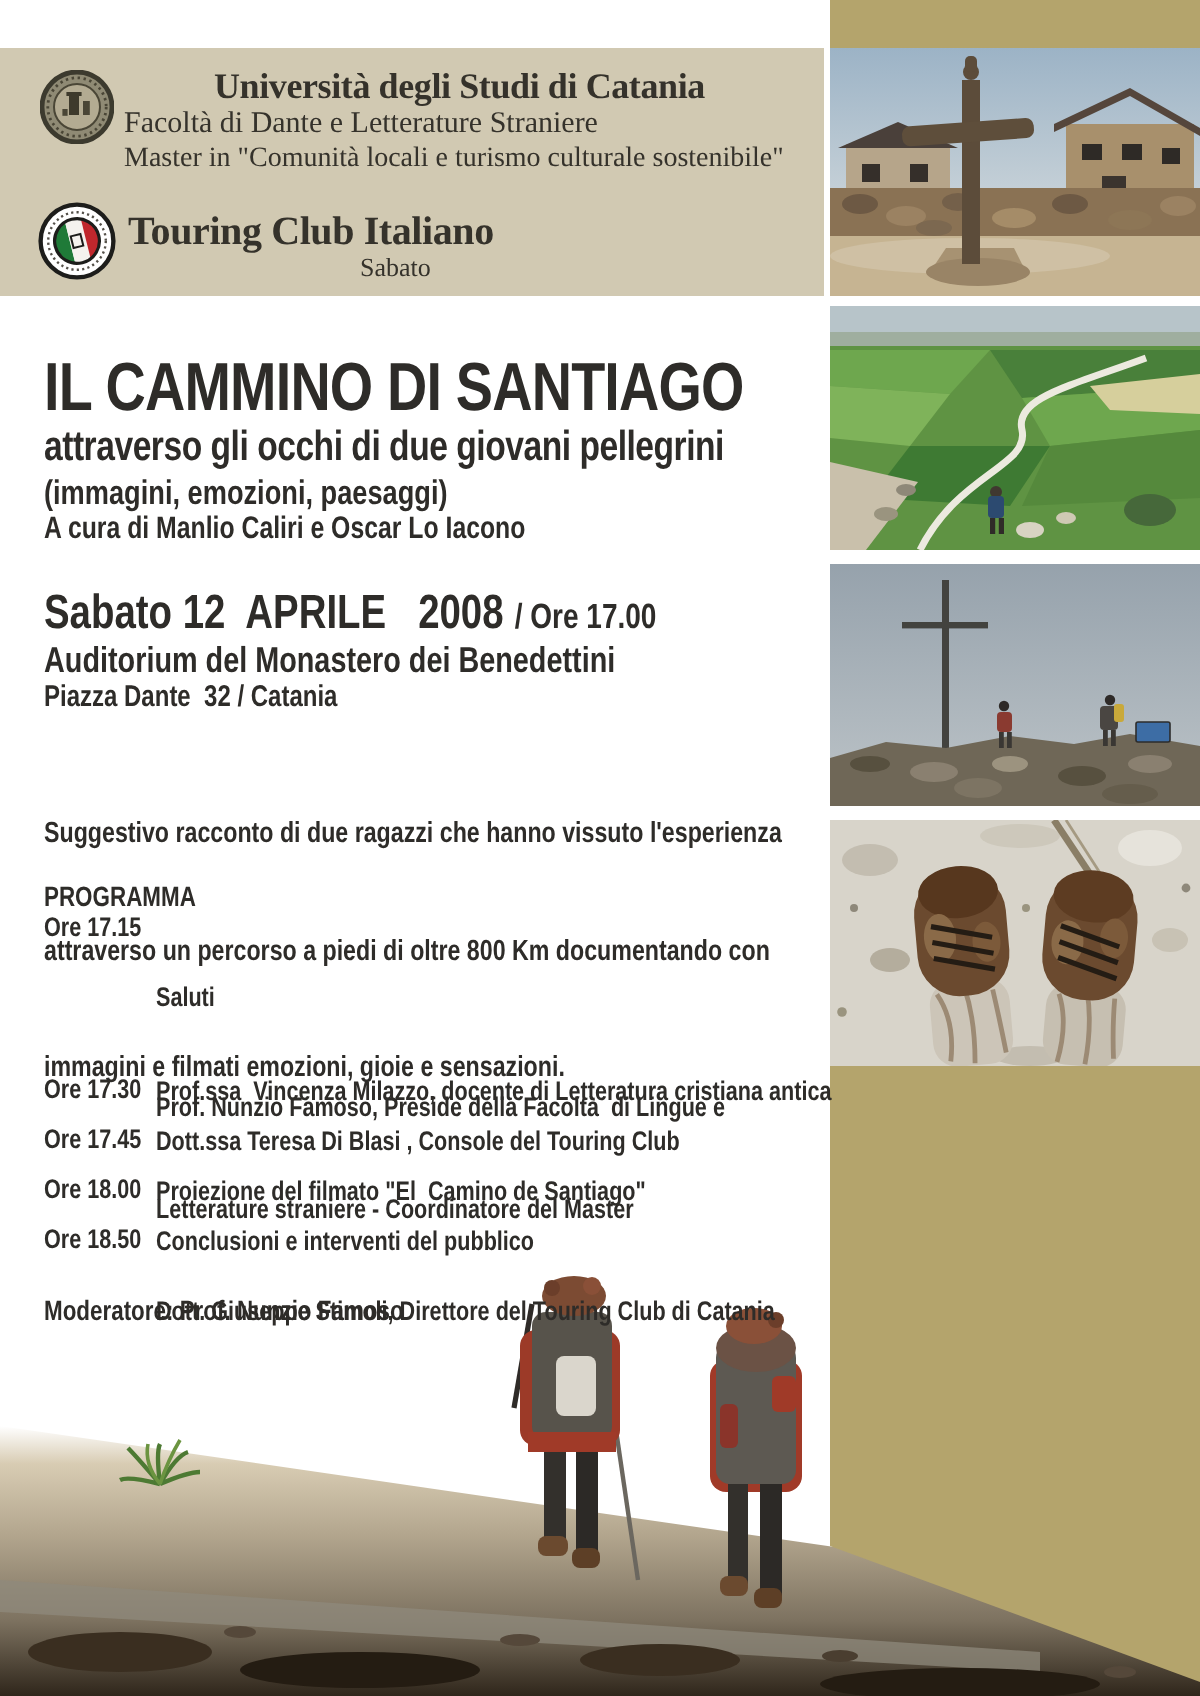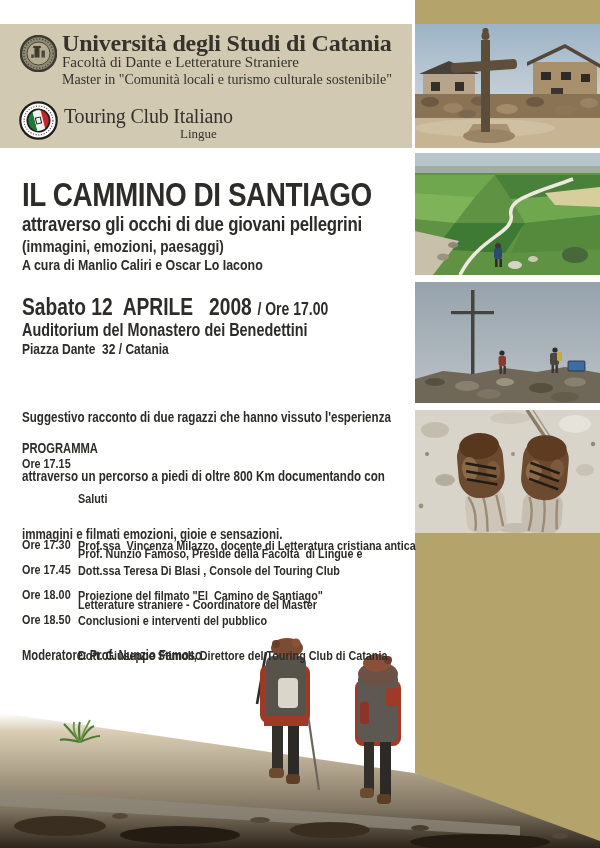--- a/index.html
+++ b/index.html
@@ -11,26 +11,26 @@
   .pre { white-space:pre; }
   
   .cx  { transform:scaleX(0.80); transform-origin:0 0; white-space:pre; }
   .cxT { transform:scaleX(0.82); transform-origin:0 0; white-space:pre; }
 
   
   .header-band { left:0; top:24px; width:412px; height:124px; background:#d1c9b2; }
   .serif { font-family:"Liberation Serif", serif; color:#35322b; }
   .uni-seal { left:20px; top:11px; width:37px; height:37px; }
   .uni-text { left:62px; top:9px; }
-  .uni-title { font-size:24px; font-weight:bold; line-height:21px; letter-spacing:-0.2px; }
+  .uni-title { font-size:18px; font-weight:bold; line-height:21px; letter-spacing:-0.2px;margin-left:45px; }
   .uni-l2 { font-size:15px; line-height:17px; }
   .uni-l3 { font-size:14px; line-height:16px; margin-top:1px; }
   .tci-logo { left:19px; top:77px; width:39px; height:39px; }
   .tci-text { left:64px; top:81px; }
-  .tci-title { font-size:20px; font-weight:normal; line-height:22px; letter-spacing:-0.2px; }
+  .tci-title { font-size:20px; font-weight:bold; line-height:22px; letter-spacing:-0.2px; }
   .tci-sub { font-size:13px; line-height:14px; padding-left:116px; }
 
   
   .top-khaki { left:415px; top:0; width:185px; height:24px; background:#b4a46c; }
   .bottom-khaki {
     left:415px; top:533px; width:185px; height:315px; background:#b4a46c;
     clip-path:polygon(0 0, 100% 0, 100% 308px, 0 240px);
   }
 
   
@@ -103,21 +103,21 @@
             <rect x="16" y="8" width="8" height="23" fill="#f4f2ee"></rect>
             <rect x="24" y="8" width="8" height="23" fill="#c0272d"></rect>
           </g>
           <circle cx="19.5" cy="19.5" r="11.2" fill="none" stroke="#1d1d1b" stroke-width="1.6"></circle>
           <rect x="17" y="16.5" width="5" height="6" fill="none" stroke="#1d1d1b" stroke-width="1"></rect>
         </g>
       </svg>
     </div>
     <div class="abs tci-text serif">
       <div class="tci-title">Touring Club Italiano</div>
-      <div class="tci-sub">Lingue</div>
+      <div class="tci-sub">Sabato</div>
     </div>
   </div>
 
   <div class="abs photo photo1">
     <svg width="185" height="124" viewBox="0 0 185 124">
       <defs>
           <linearGradient id="sky1" x1="0" y1="0" x2="0" y2="1">
         <stop offset="0" stop-color="#9cb3c6"></stop>
             <stop offset="1" stop-color="#ccd5da"></stop>
           </linearGradient>

